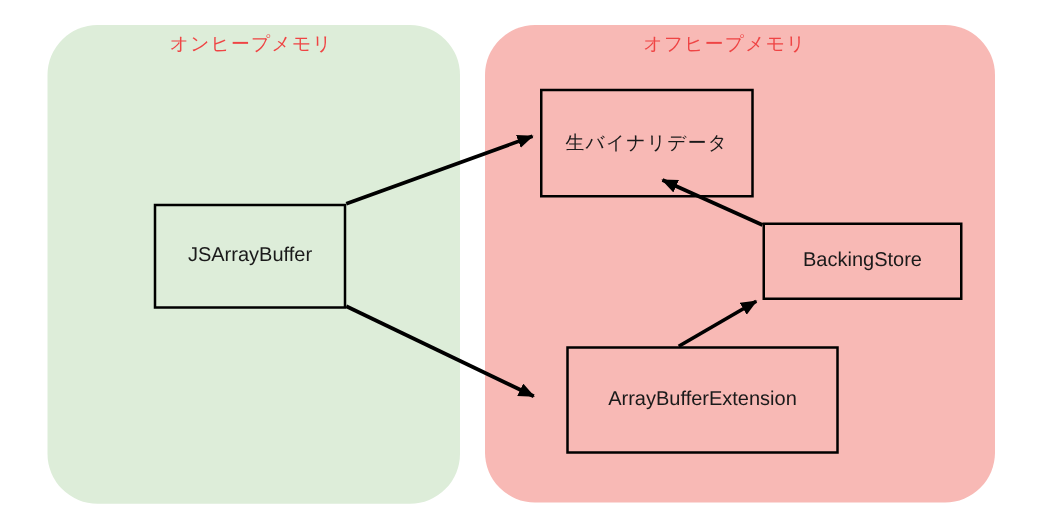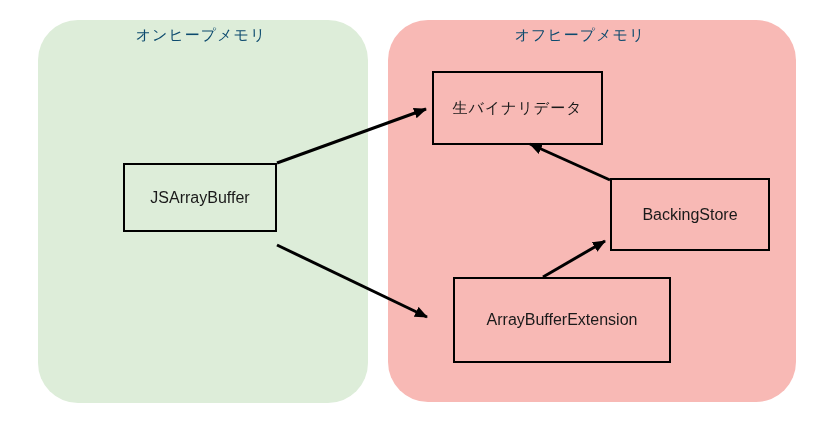--- a/index.html
+++ b/index.html
@@ -27,38 +27,38 @@
     left: 388px; top: 20px;
     width: 408px; height: 382px;
   }
   .region-label {
     position: absolute;
     top: 26px;
     transform: translateX(-50%);
     font-size: 15px;
     letter-spacing: 1px;
     white-space: nowrap;
-    color: #0c4a6e;
+    color: #ef4444;
   }
   .region-label.on-heap { left: 201px; }
   .region-label.off-heap { left: 580px; }
   .node {
     position: absolute;
     border: 2.5px solid #000000;
     background: transparent;
     display: flex;
     align-items: center;
     justify-content: center;
     font-size: 16px;
     white-space: nowrap;
     z-index: 2;
   }
-  .node-jsarraybuffer        { left: 123px; top: 163px; width: 154px; height: 69px; }
-  .node-raw-binary-data      { left: 432px; top:  71px; width: 171px; height: 74px; font-size: 15px; letter-spacing: 1px; }
-  .node-backingstore         { left: 610px; top: 178px; width: 160px; height: 73px; }
+  .node-jsarraybuffer        { left: 123px; top: 163px; width: 154px; height: 84px; }
+  .node-raw-binary-data      { left: 432px; top:  71px; width: 171px; height: 87px; font-size: 15px; letter-spacing: 1px; }
+  .node-backingstore         { left: 610px; top: 178px; width: 160px; height: 62px; }
   .node-arraybufferextension { left: 432px; top: 277px; width: 218px; height: 86px; margin-left: 21px; }
   .arrow-layer {
     position: absolute;
     left: 0; top: 0;
     width: 831px;
     height: 422px;
     z-index: 1;
     pointer-events: none;
   }
 </style>

